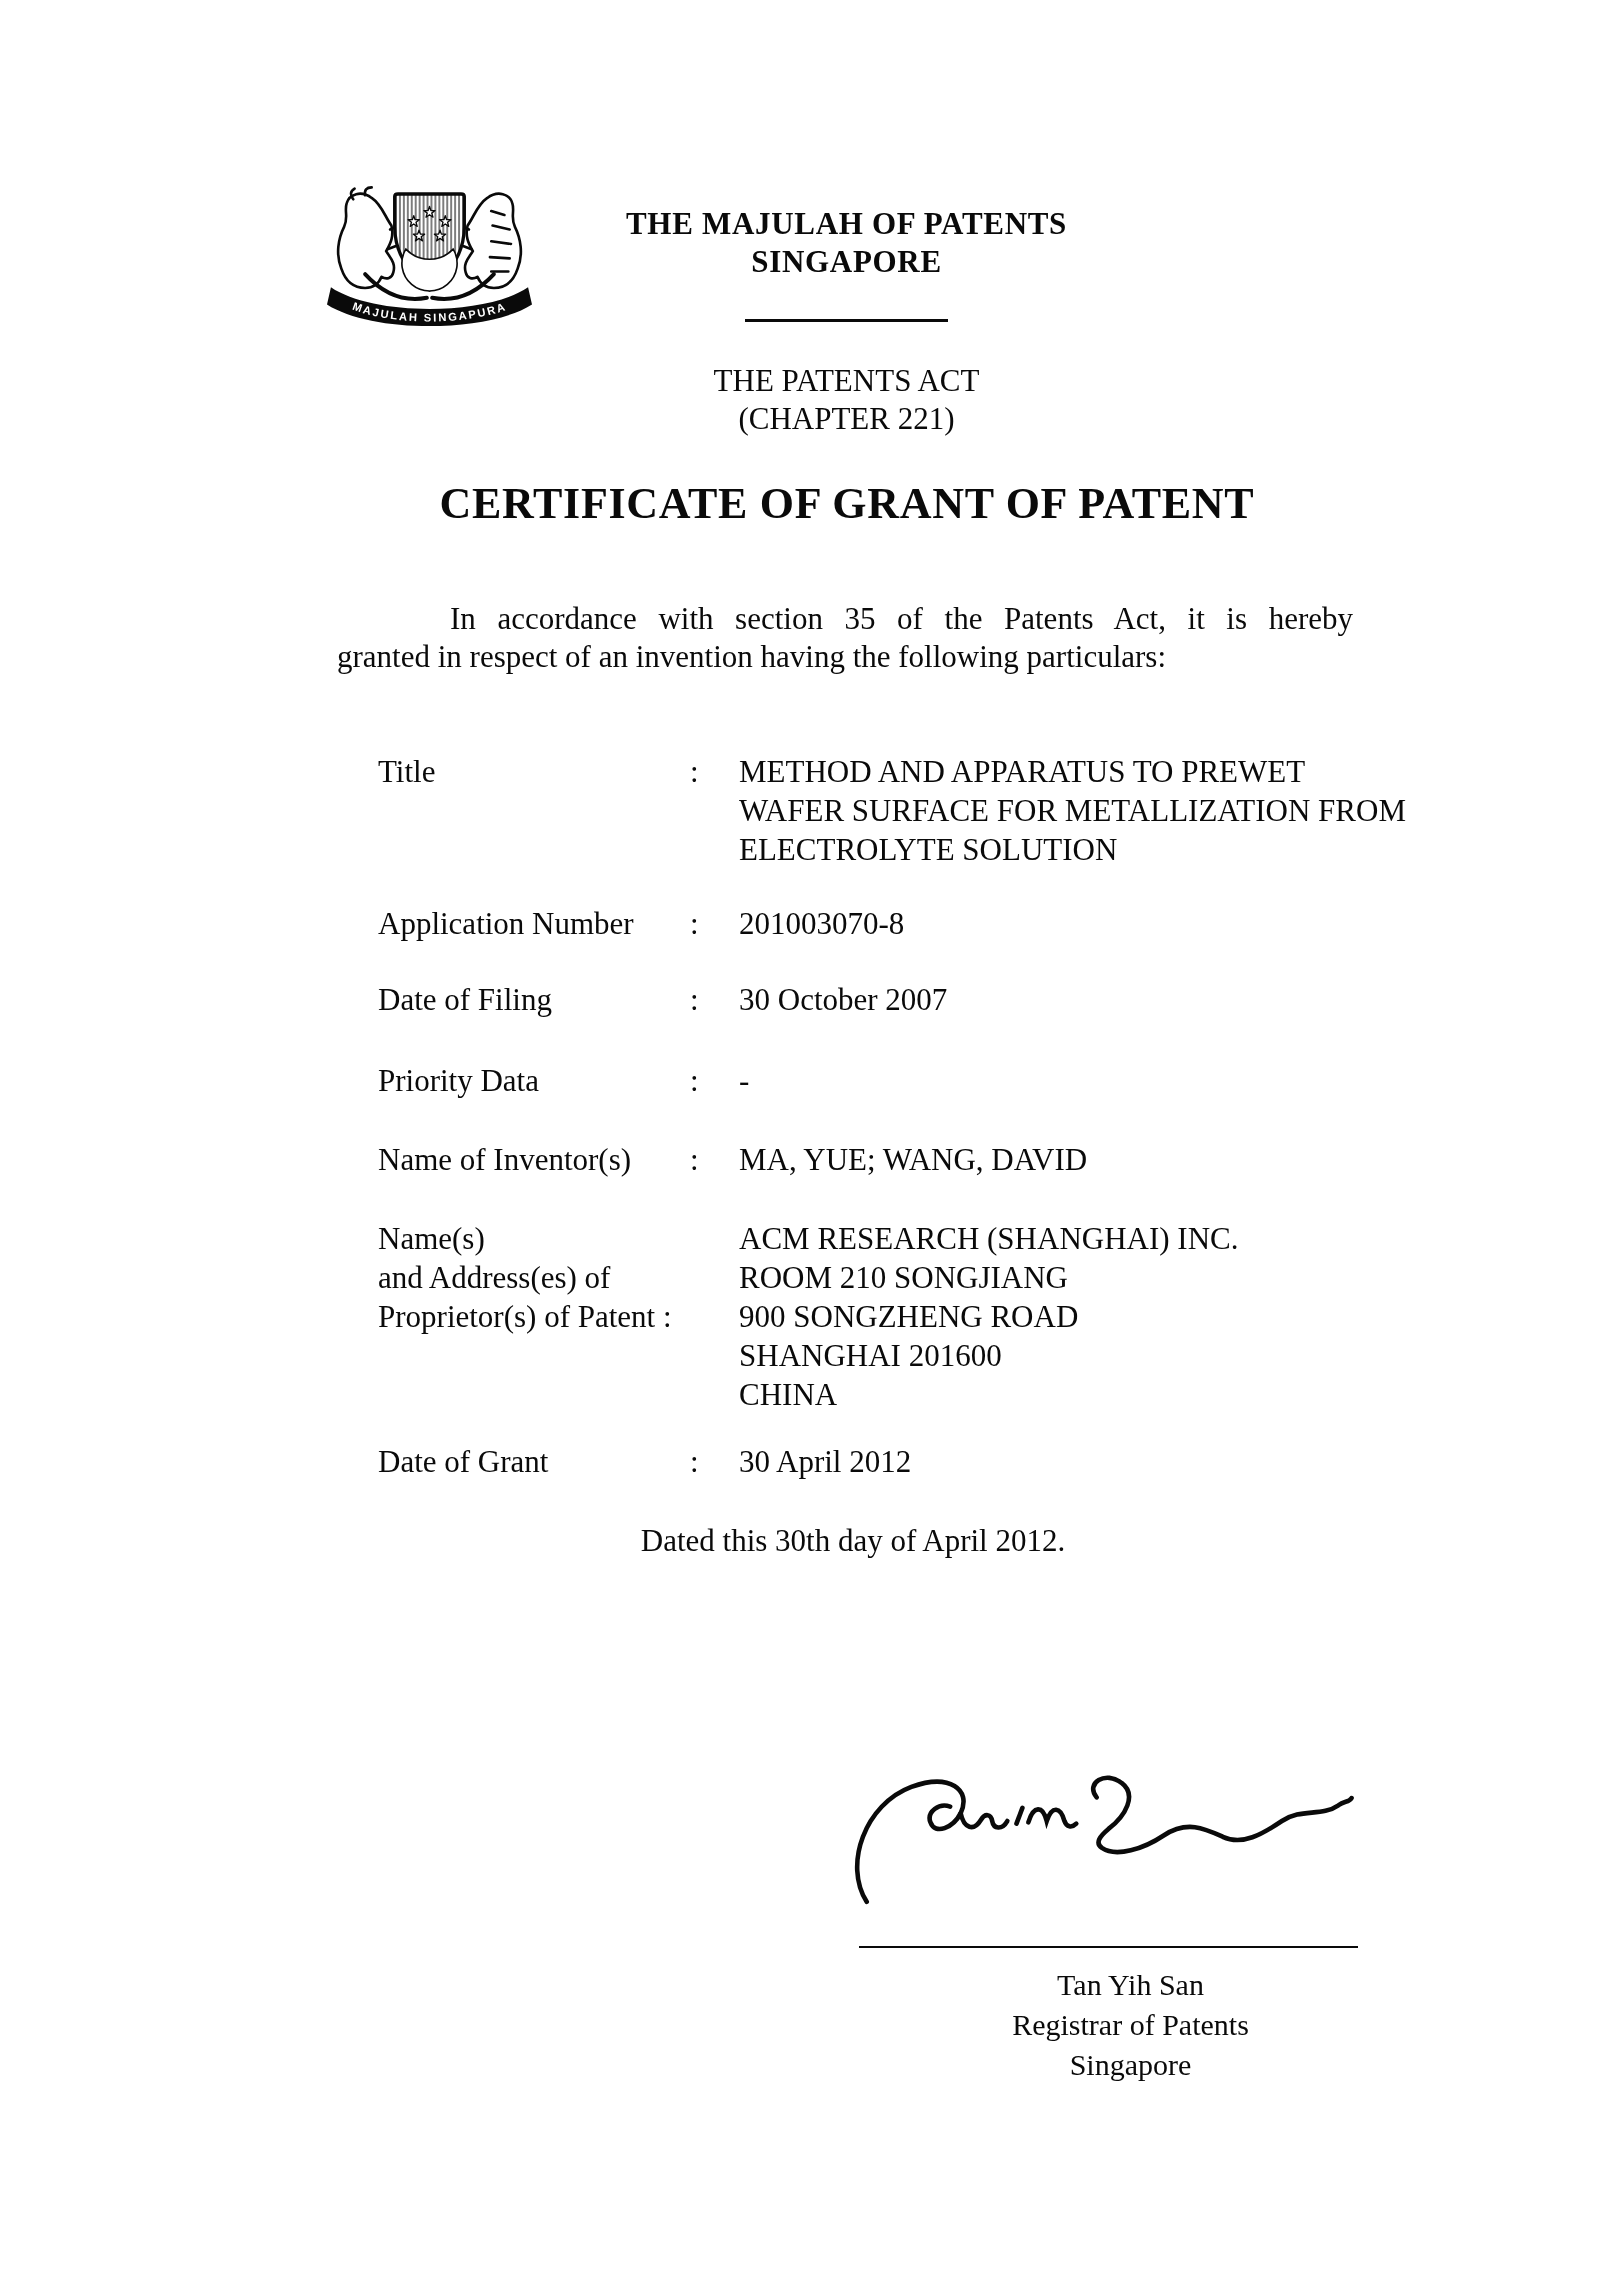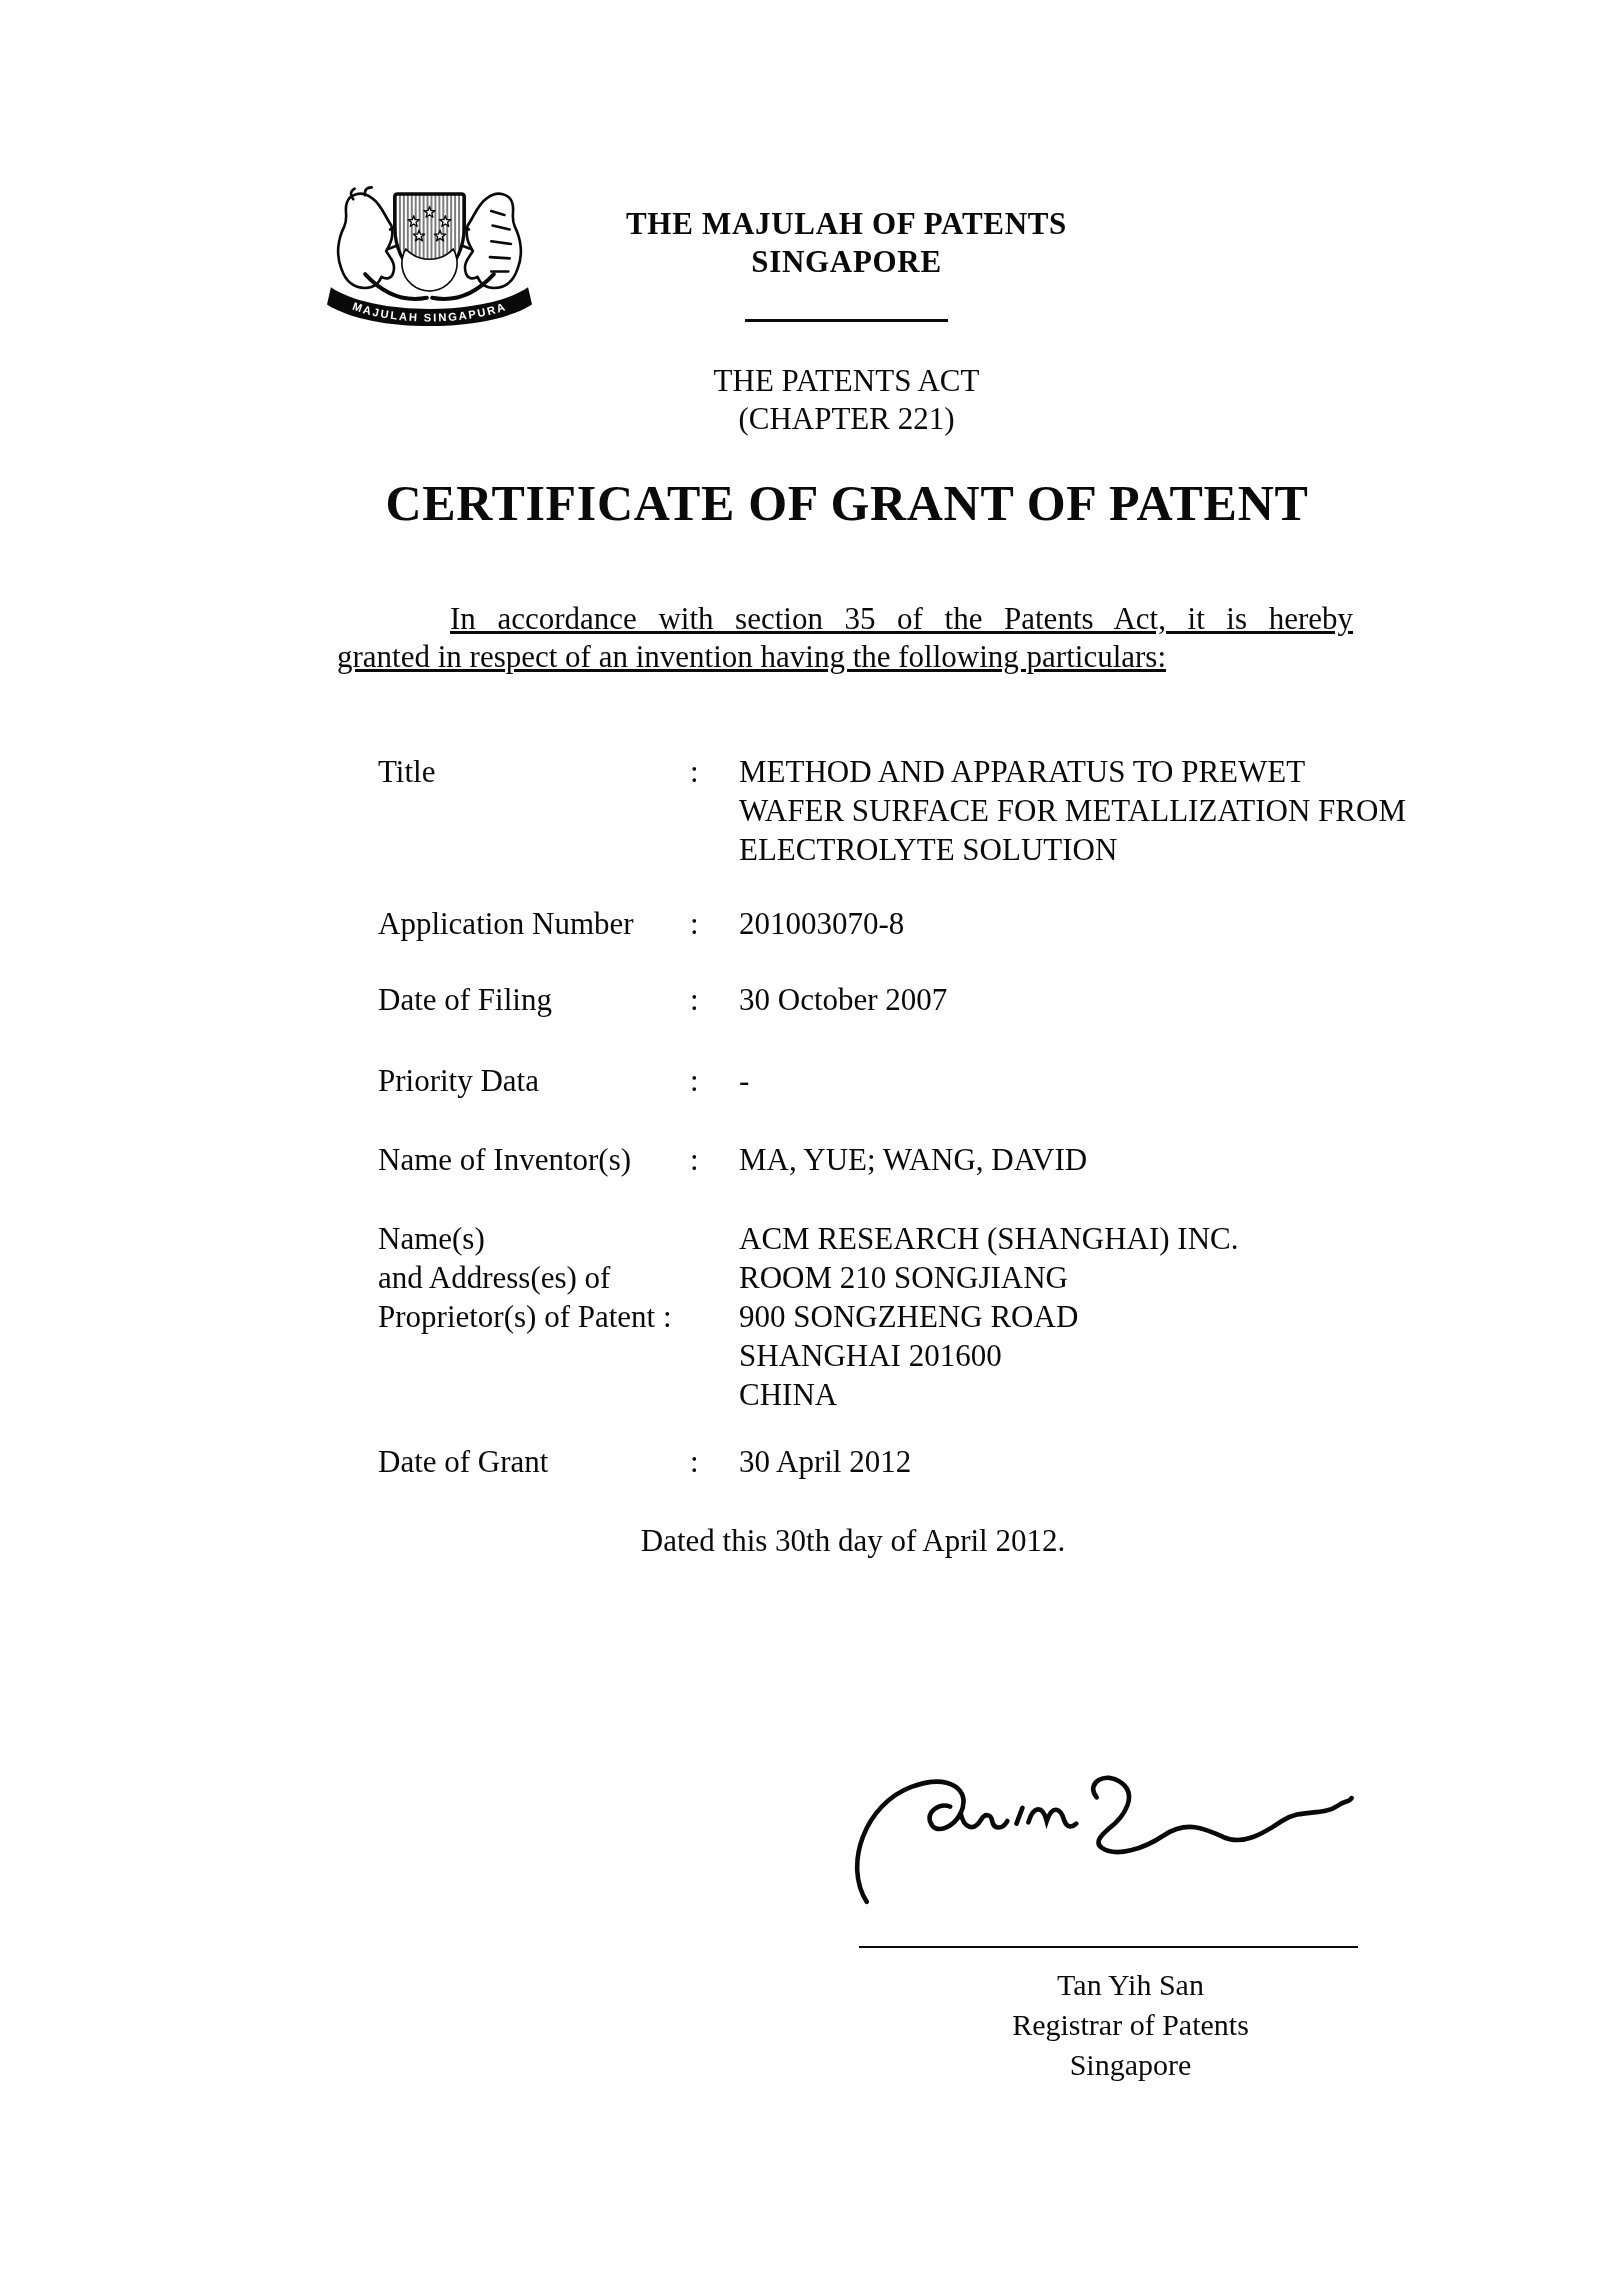--- a/index.html
+++ b/index.html
@@ -22,25 +22,25 @@
   .act{
     left:354px;top:362px;width:985px;
     text-align:center;font-size:31px;line-height:38px;
   }
   .rule{
     left:745px;top:319px;width:203px;height:2.6px;background:#0a0a0a;
   }
   .doc-title{
     left:289px;top:474px;width:1116px;
     text-align:center;font-weight:bold;
-    font-size:50px;line-height:59px;letter-spacing:0.7px;
+    font-size:44px;line-height:59px;letter-spacing:0.7px;
   }
   
   .intro{left:337px;top:600px;width:1016px;font-size:31px;}
-  .intro .ln{line-height:38px;height:38px;white-space:nowrap;text-decoration:underline;}
+  .intro .ln{line-height:38px;height:38px;white-space:nowrap;}
   .intro .just{text-align:justify;text-align-last:justify;white-space:normal;overflow:hidden;}
   .intro .indent{padding-left:113px;}
   
   .row{left:338px;width:1116px;display:flex;font-size:31px;line-height:39px;margin-left:40px;}
   .row .lbl{width:312px;flex:0 0 312px;}
   .row .col{width:49px;flex:0 0 49px;}
   .row .val{flex:1 1 auto;}
   .addr-lh{line-height:39px;}
   .dated{left:525px;top:1521px;width:656px;text-align:center;font-size:31px;line-height:39px;}
   

